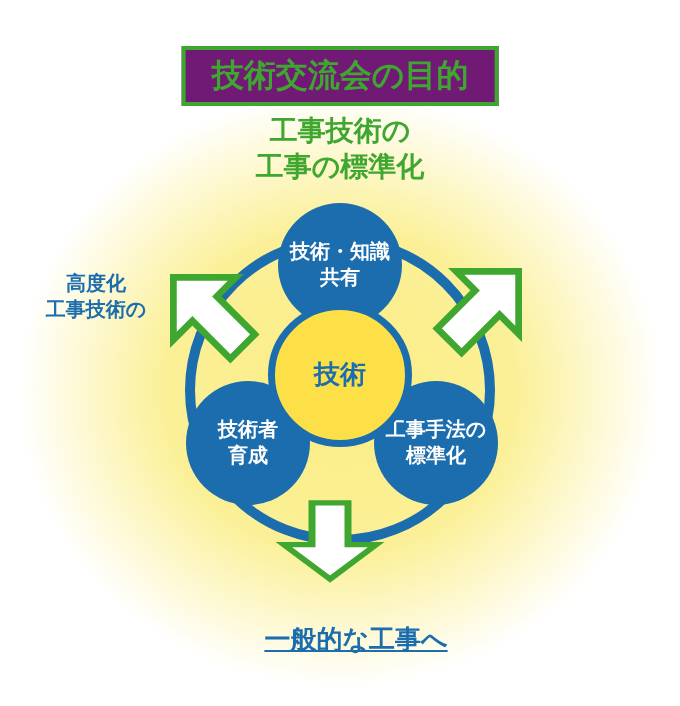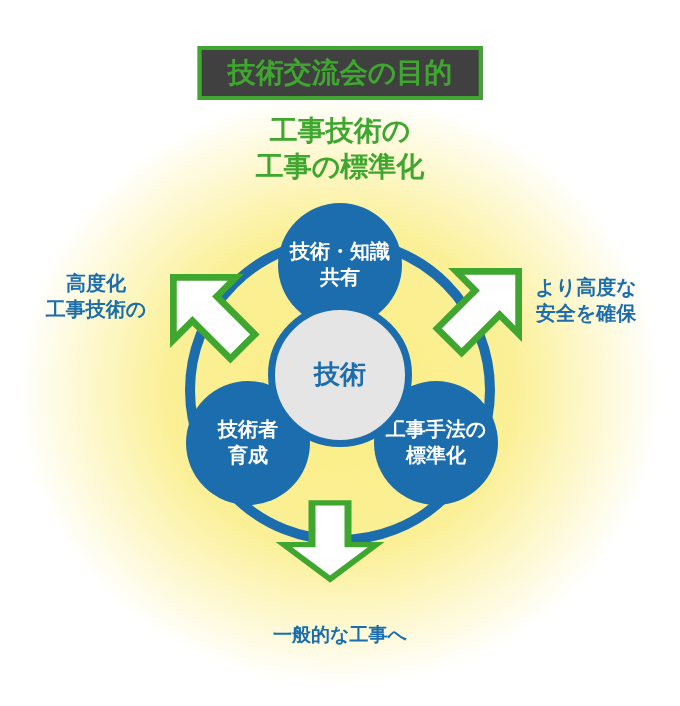--- a/index.html
+++ b/index.html
@@ -21,22 +21,22 @@
   .glow{
     position:absolute;left:15px;top:90px;width:650px;height:600px;z-index:0;
     background:radial-gradient(ellipse at center,
       rgba(250,236,125,0.95) 0%,
       rgba(250,236,125,0.80) 38%,
       rgba(255,255,255,0) 70%);
   }
 
   .title-box{
     position:absolute;top:46px;left:50%;transform:translateX(-50%);
-    border:4px solid var(--green);color:var(--green);background:#404040;
-    font-size:28px;padding:4px 26px;white-space:nowrap;z-index:6;
+    border:4px solid var(--green);color:var(--green);background:#701a75;
+    font-size:32px;padding:4px 26px;white-space:nowrap;z-index:6;
   }
   .subtitle{
     position:absolute;top:113px;left:0;width:100%;text-align:center;
     color:var(--green);font-size:28px;line-height:1.28;z-index:6;
   }
   .subtitle span{display:block;}
 
   .ring{
     position:absolute;left:185px;top:235px;width:310px;height:310px;
     border:10px solid var(--blue);border-radius:50%;z-index:1;
@@ -54,32 +54,32 @@
     display:flex;flex-direction:column;align-items:center;justify-content:center;
     text-align:center;line-height:1.28;z-index:3;
   }
   .node span{display:block;}
   .node-blue{background:var(--blue);color:#fff;font-size:20px;}
   .node-top{left:278px;top:203px;width:124px;height:124px;}
   .node-left{left:186px;top:381px;width:124px;height:124px;}
   .node-right{left:374px;top:381px;width:124px;height:124px;}
   .node-center{
     left:268px;top:303px;width:144px;height:144px;
-    background:#e5e5e5;border:7px solid var(--blue);color:var(--blue);
+    background:#fde047;border:7px solid var(--blue);color:var(--blue);
     font-size:26px;z-index:4;
   }
 
   .label{
     position:absolute;color:var(--blue);font-size:20px;line-height:1.32;
     text-align:center;z-index:6;
   }
   .label span{display:block;}
   .label-left{left:20px;top:270px;width:152px;}
   .label-right{left:506px;top:274px;width:160px;}
-  .label-bottom{left:235px;top:622px;width:210px;font-size:19px;}
+  .label-bottom{left:251px;top:622px;width:210px;font-size:26px;text-decoration:underline;}
 </style>
 </head>
 <body>
 
 <div class="stage">
 
   <div class="glow"></div>
 
   <div class="title-box">
     <span>技術交流会の目的</span>
@@ -127,22 +127,18 @@
 
   <div class="node node-center">
     <span>技術</span>
   </div>
 
   <div class="label label-left">
     <span>高度化</span>
     <span>工事技術の</span>
   </div>
 
-  <div class="label label-right">
-    <span>より高度な</span>
-    <span>安全を確保</span>
-  </div>
 
   <div class="label label-bottom">
     <span>一般的な工事へ</span>
   </div>
 
 </div>
 
 </body></html>

